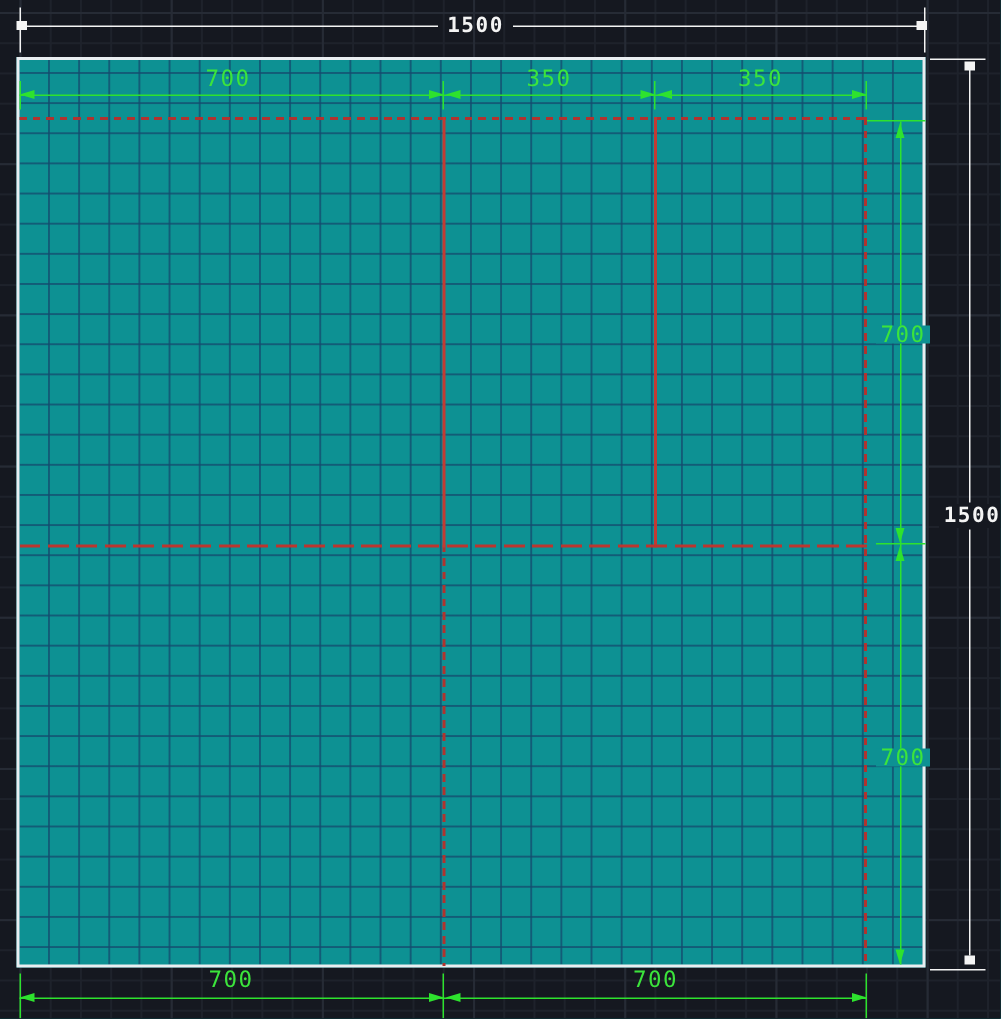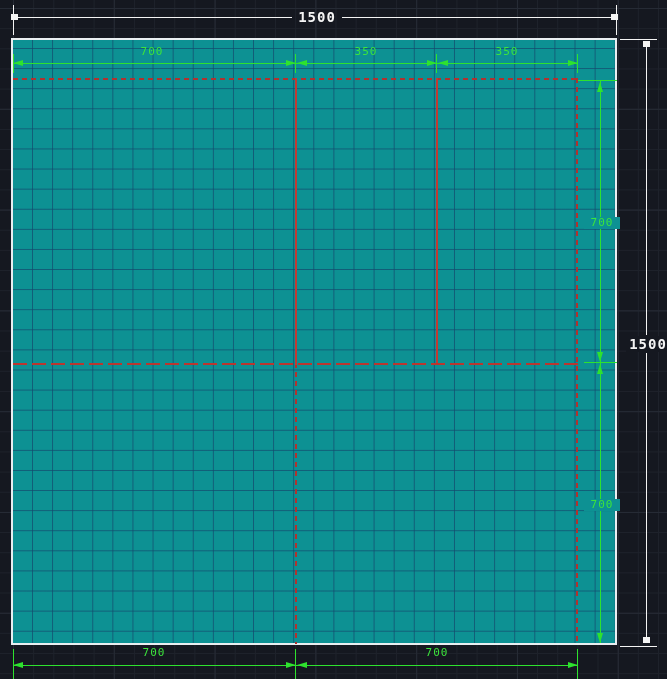--- a/index.html
+++ b/index.html
@@ -28,21 +28,21 @@
   }
   .hline,.vline,.tick{position:absolute;}
   
   .red-solid{background:#c23a33;}
   .red-dash-h{background-image:repeating-linear-gradient(90deg,#b0332f 0 5px,transparent 5px 9px);}
   .red-dash-v{background-image:repeating-linear-gradient(180deg,#b0332f 0 5px,transparent 5px 9px);}
   .red-longdash-h{background-image:repeating-linear-gradient(90deg,#bb362f 0 14px,transparent 14px 19px);}
   
   .green{background:#2ee22e;}
   .dim-text-green{
-    position:absolute;color:#3ce43c;font-size:11px;line-height:12px;
+    position:absolute;color:#3ce43c;font-size:15px;line-height:12px;
     text-align:center;letter-spacing:1px;white-space:nowrap;
   }
   .dim-text-green.on-teal{background:#0d9193;padding:0 1px;}
   .dim-text-white{
     position:absolute;color:#f4f4f4;font-size:14px;line-height:14px;font-weight:bold;
     text-align:center;letter-spacing:1px;white-space:nowrap;
   }
   .dim-text-white.on-dark{background:#151820;padding:1px 2px;}
   .white{background:#f4f4f4;}
   .wsq{position:absolute;width:7px;height:6px;background:#f4f4f4;}

